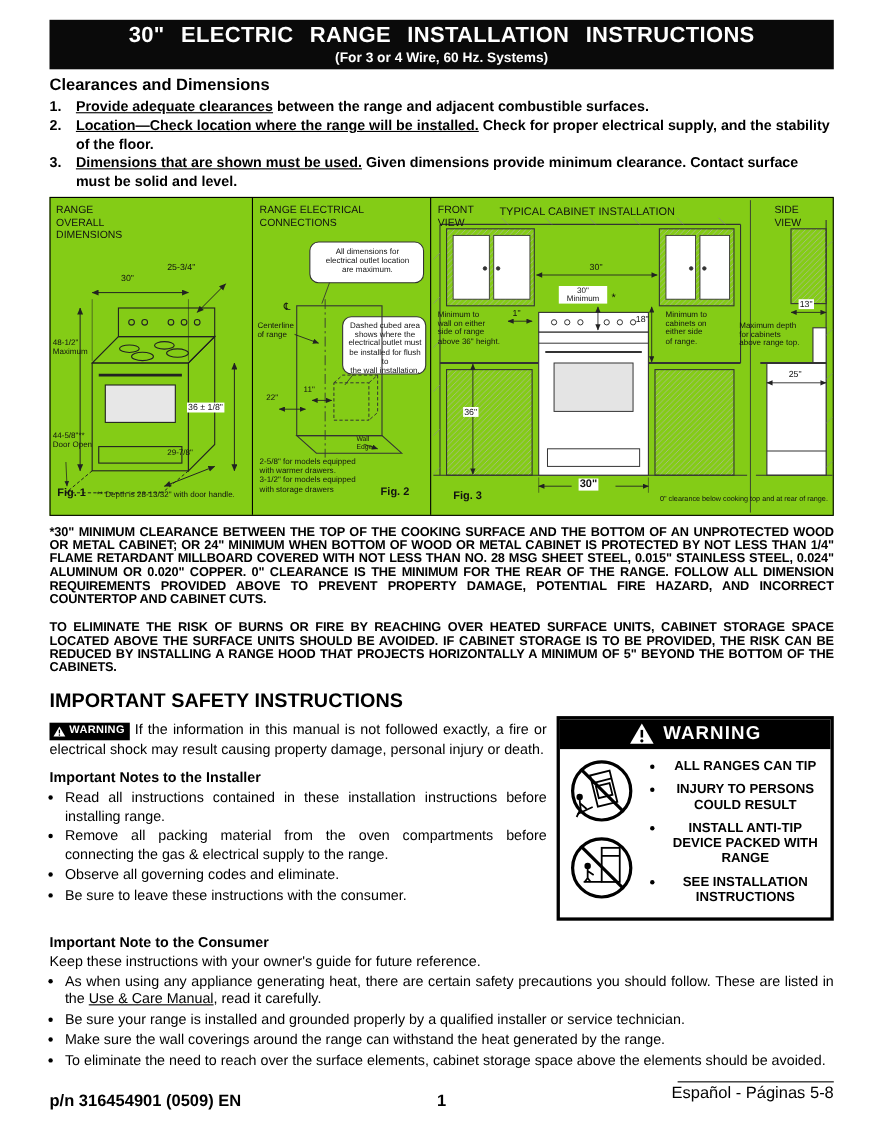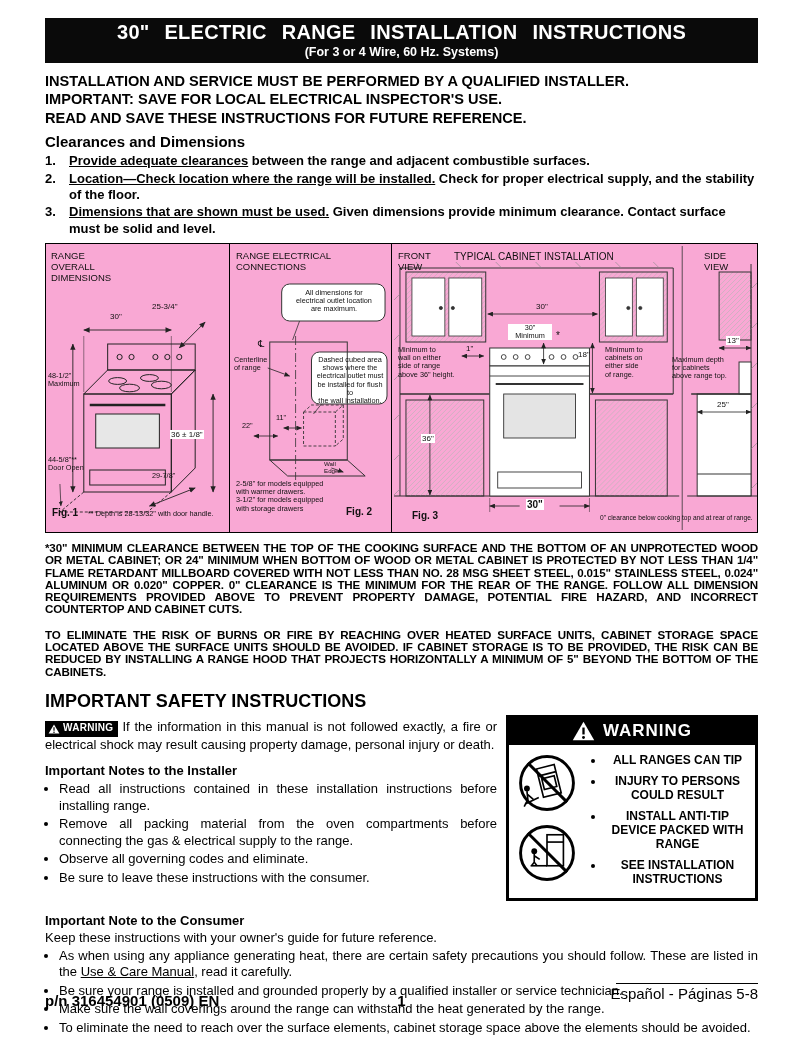--- a/index.html
+++ b/index.html
@@ -14,21 +14,21 @@
 
   .notice { margin-top:9px; font-size:14.6px; font-weight:bold; line-height:1.26; }
   .section-heading { margin-top:6px; font-size:15px; font-weight:bold; }
 
   .clist { margin-top:3px; font-size:13px; font-weight:bold; line-height:1.26; }
   .clist .row { display:flex; margin-bottom:1px; }
   .clist .num { flex:none; width:24px; }
   .clist .txt { flex:1; }
   .u { text-decoration:underline; }
 
-  .figure-box { margin-top:6px; border:1px solid #000; height:290px; display:flex; background:#f9a8d4; }
+  .figure-box { margin-top:6px; border:1px solid #000; height:290px; display:flex; background:#84cc16; }
   .fig-panel { position:relative; height:288px; flex:none; }
   .fig1 { width:184px; border-right:1px solid #000; }
   .fig2 { width:162px; border-right:1px solid #000; }
   .fig3 { flex:1 1 auto; }
   .art { position:absolute; left:0; top:0; width:100%; height:100%; }
   .lbl { position:absolute; font-size:8px; line-height:1.13; white-space:pre-line; color:#111; }
   .s6 { font-size:6.2px; } .s65 { font-size:6.6px; } .s7 { font-size:7.3px; }
   .s95 { font-size:9.5px; line-height:1.16; } .s10 { font-size:10px; }
   .b { font-weight:bold; } .bg { background:#fff; padding:0 1px; } .ctr { text-align:center; }
 
@@ -70,25 +70,20 @@
 </head>
 <body>
 
 <div class="page">
 
   <header class="header-bar">
     <div class="header-title">30" ELECTRIC RANGE INSTALLATION INSTRUCTIONS</div>
     <div class="header-subtitle">(For 3 or 4 Wire, 60 Hz. Systems)</div>
   </header>
 
-  <section class="notice">
-    <p>INSTALLATION AND SERVICE MUST BE PERFORMED BY A QUALIFIED INSTALLER.</p>
-    <p>IMPORTANT: SAVE FOR LOCAL ELECTRICAL INSPECTOR'S USE.</p>
-    <p>READ AND SAVE THESE INSTRUCTIONS FOR FUTURE REFERENCE.</p>
-  </section>
 
   <h2 class="section-heading">Clearances and Dimensions</h2>
 
   <div class="clist">
     <div class="row">
       <span class="num">1.</span>
       <span class="txt"><span class="u">Provide adequate clearances</span><span> between the range and adjacent combustible surfaces.</span></span>
     </div>
     <div class="row">
       <span class="num">2.</span>

